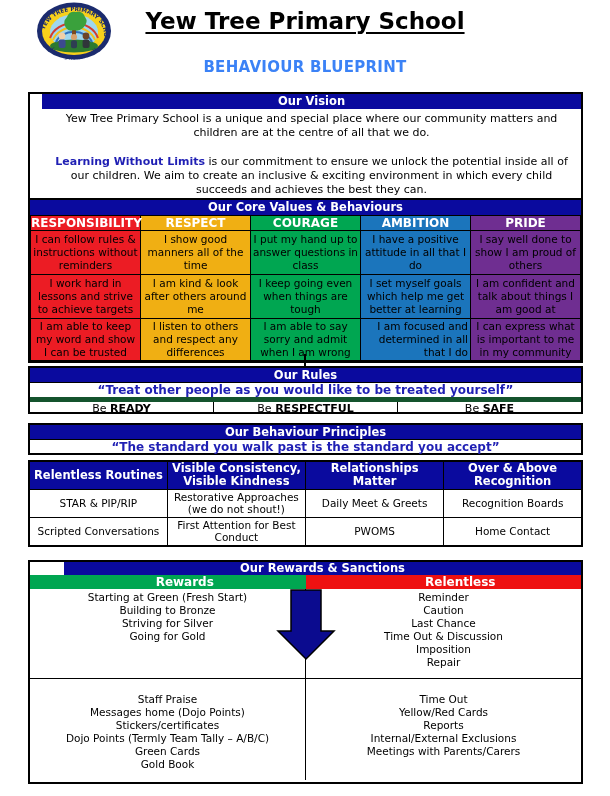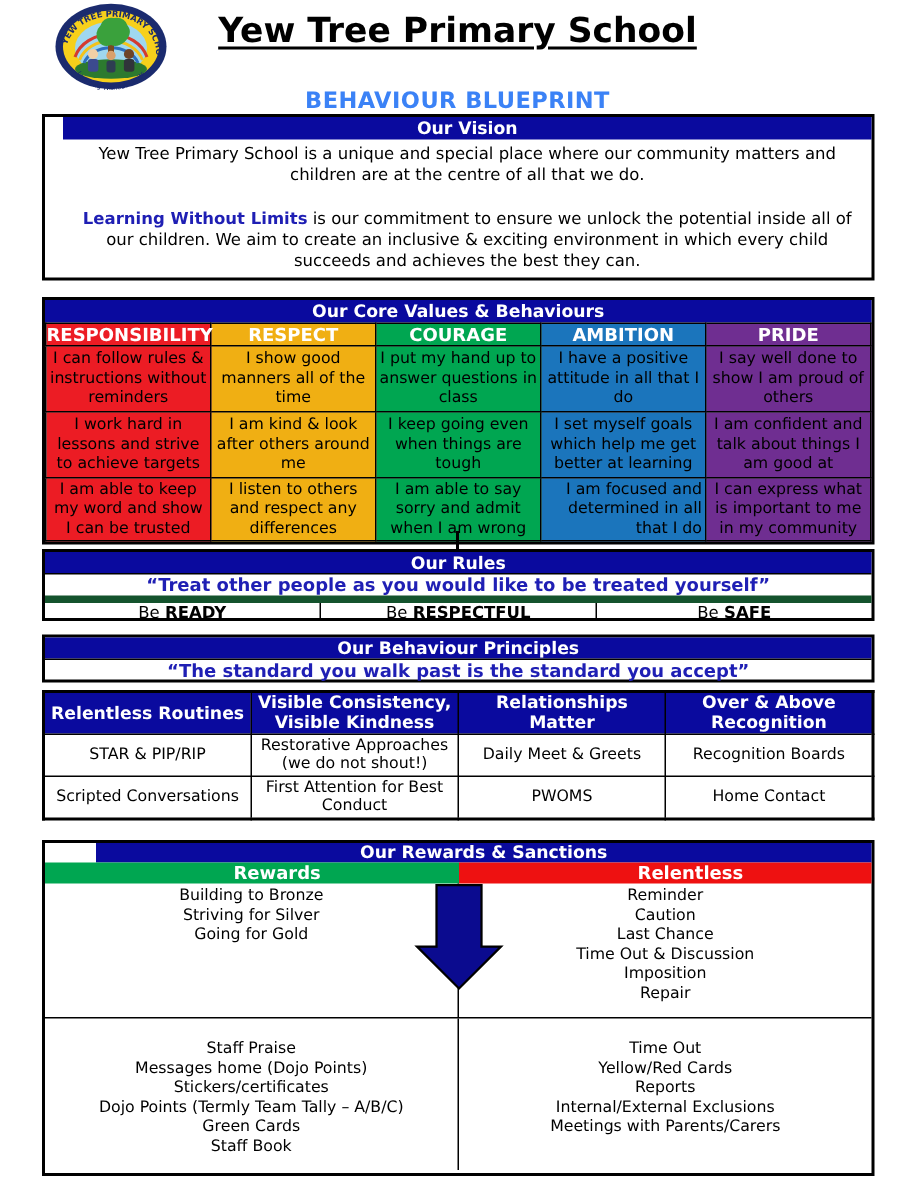--- a/index.html
+++ b/index.html
@@ -17,21 +17,21 @@
     position: absolute; left: 0; right: 0; top: 8px; text-align: center;
     font-size: 23px; font-weight: bold; text-decoration: underline;
     text-decoration-thickness: 2px; text-underline-offset: 3px;
   }
   .subtitle {
     position: absolute; left: 0; right: 0; top: 58px; text-align: center;
     font-size: 15px; font-weight: bold; letter-spacing: .3px;
   }
 
   
-  .vision { top: 76px; padding-left: 12px; }
+  .vision { top: 92px; padding-left: 12px; }
   .vision-body { padding: 3px 8px 4px; font-size: 11px; line-height: 14.3px; text-align: center; }
   .vision-body p.p1 { margin-bottom: 14px; }
   .vision-body .hl { font-weight: bold; }
 
   
   .values-sec { top: 198px; }
   table.values { width: 100%; border-collapse: collapse; table-layout: fixed; }
   table.values th, table.values td { border: 1px solid #000; text-align: center; vertical-align: middle; }
   table.values th { height: 15px; font-size: 12px; color: #fff; font-weight: bold; }
   table.values td { font-size: 10.5px; line-height: 13px; padding: 1px 2px; }
@@ -192,20 +192,21 @@
 </section>
 
 <section class="sec rs">
   <div class="bar" style="height: 13px; line-height: 13px; background-color: rgb(10, 10, 158); margin-left: 34px;">Our Rewards &amp; Sanctions</div>
   <div class="rs-heads">
     <div style="background-color: rgb(0, 166, 81);">Rewards</div>
     <div style="background-color: rgb(238, 17, 17);">Relentless</div>
   </div>
   <div class="rs-row rs-row1">
     <div class="rs-cell">
+        <div>Starting at Green (Fresh Start)</div>
         <div>Building to Bronze</div>
         <div>Striving for Silver</div>
         <div>Going for Gold</div>
       </div>
     <div class="rs-cell">
         <div>Reminder</div>
         <div>Caution</div>
         <div>Last Chance</div>
         <div>Time Out &amp; Discussion</div>
         <div>Imposition</div>
@@ -215,21 +216,21 @@
       <polygon points="15,1 45,1 45,42 58,42 30,70 2,42 15,42" fill="#0B0B8F" stroke="#000" stroke-width="1.5"></polygon>
     </svg>
   </div>
   <div class="rs-row rs-row2">
     <div class="rs-cell">
         <div>Staff Praise</div>
         <div>Messages home (Dojo Points)</div>
         <div>Stickers/certificates</div>
         <div>Dojo Points (Termly Team Tally – A/B/C)</div>
         <div>Green Cards</div>
-        <div>Staff Book</div>
+        <div>Gold Book</div>
       </div>
     <div class="rs-cell">
         <div>Time Out</div>
         <div>Yellow/Red Cards</div>
         <div>Reports</div>
         <div>Internal/External Exclusions</div>
         <div>Meetings with Parents/Carers</div>
       </div>
   </div>
 </section>

